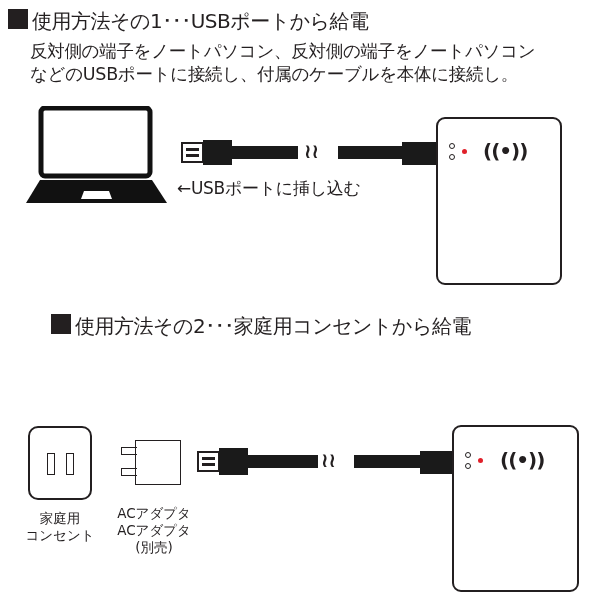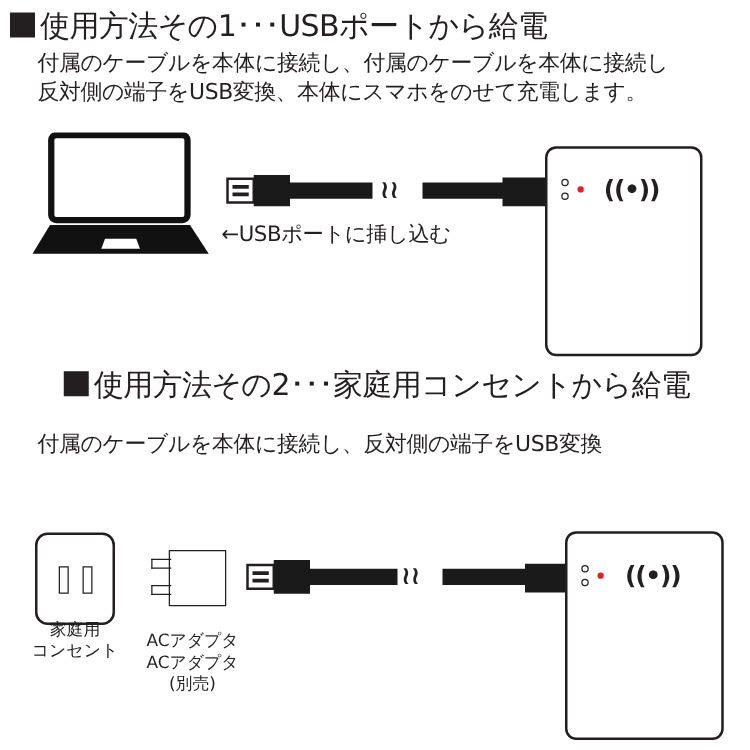--- a/index.html
+++ b/index.html
@@ -1,40 +1,40 @@
 <!DOCTYPE html>
 <html><head>
   <meta charset="utf-8">
   <style>
     html, body { margin:0; padding:0; }
     body { width:600px; height:600px; background:#ffffff; position:relative; overflow:hidden;
            font-family:"DejaVu Sans", sans-serif; color:#231f20; }
     .abs { position:absolute; }
-    .heading { position:absolute; left:8px; font-size:24px; letter-spacing:-0.5px; white-space:nowrap; line-height:30px; }
+    .heading { position:absolute; left:8px; font-size:20px; letter-spacing:-0.5px; white-space:nowrap; line-height:30px; }
     .heading .sq { display:inline-block; width:20px; height:20px; background:#231f20; vertical-align:-1px; margin-right:4px; }
     .desc { position:absolute; left:30px; font-size:17.5px; line-height:23px; white-space:nowrap; letter-spacing:-0.3px; }
     .desc .small { font-size:11px; }
     .caption { position:absolute; font-size:13.5px; line-height:17px; text-align:center; white-space:nowrap; }
     .device { position:absolute; border:2px solid #231f20; border-radius:9px; background:#fff; }
     .hole { position:absolute; width:4px; height:4px; border:1.4px solid #231f20; border-radius:50%; background:#fff; }
     .led { position:absolute; width:5px; height:5px; border-radius:50%; }
     .wifi { position:absolute; font-size:20px; line-height:20px; font-weight:bold; letter-spacing:-1px; white-space:nowrap; }
     .blk { position:absolute; background:#1a1a1a; }
     .plug-tip { position:absolute; border:2px solid #231f20; background:#fff; box-sizing:border-box; }
     .plug-tip i { position:absolute; left:3px; right:3px; height:3px; background:#231f20; }
   </style>
 </head>
 <body>
 
 <div class="heading" style="top:6px;">
   <span class="sq"></span><span>使用方法その1･･･USBポートから給電</span>
 </div>
 <div class="desc" style="top:40px;">
-  <div>付属のケーブルを本体に接続し、付属のケーブルを本体に接続し</div>
-  <div>反対側の端子をUSB変換、本体にスマホをのせて充電します。</div>
+  <div>反対側の端子をノートパソコン、反対側の端子をノートパソコン</div>
+  <div>などのUSBポートに接続し、付属のケーブルを本体に接続し。</div>
 </div>
 
 <div class="abs" style="left:24px;top:106px;width:145px;height:100px;">
   <svg width="145" height="100" viewBox="0 0 145 100">
     <rect x="17" y="2" width="109" height="68" rx="4" fill="#fff" stroke="#111" stroke-width="5"></rect>
     <path d="M16 74 L128 74 L143 97 L2 97 Z" fill="#111"></path>
     <path d="M60 85 L85 85 L88 93 L57 93 Z" fill="#fff"></path>
   </svg>
 </div>
 
@@ -51,32 +51,31 @@
 </div>
 <div class="abs" style="left:177px;top:177px;font-size:17px;line-height:22px;white-space:nowrap;letter-spacing:-0.3px;">←USBポートに挿し込む</div>
 
 <div class="device" style="left:436px;top:117px;width:122px;height:164px;">
   <div class="hole" style="left:11px;top:24px;"></div>
   <div class="hole" style="left:11px;top:35px;"></div>
   <div class="led" style="left:24px;top:30px;background:#e0202a;"></div>
   <div class="wifi" style="left:45px;top:22px;">((•))</div>
 </div>
 
-<div class="heading" style="top:293px;padding-left:43px;">
+<div class="heading" style="top:311px;padding-left:43px;">
   <span class="sq"></span><span>使用方法その2･･･家庭用コンセントから給電</span>
 </div>
 <div class="desc" style="top:345px;">
-  <div>付属のケーブルを本体に接続し、反対側の端子をUSB変換</div>
 </div>
 
 <div class="abs" style="left:28px;top:426px;width:64px;height:74px;border:2px solid #231f20;border-radius:10px;box-sizing:border-box;">
   <div class="abs" style="left:17px;top:25px;width:6px;height:20px;border:1.5px solid #231f20;"></div>
   <div class="abs" style="left:36px;top:25px;width:6px;height:20px;border:1.5px solid #231f20;"></div>
 </div>
-<div class="caption" style="left:24px;top:496px;width:72px;">
+<div class="caption" style="left:24px;top:510px;width:72px;">
   <div>家庭用</div>
   <div>コンセント</div>
 </div>
 
 <div class="abs" style="left:0;top:0;">
   <div class="abs" style="left:121px;top:447px;width:15px;height:6px;border:1.5px solid #231f20;border-right:none;"></div>
   <div class="abs" style="left:121px;top:468px;width:15px;height:6px;border:1.5px solid #231f20;border-right:none;"></div>
   <div class="abs" style="left:135px;top:440px;width:46px;height:45px;border:1.5px solid #231f20;box-sizing:border-box;"></div>
 </div>
 <div class="caption" style="left:112px;top:505px;width:84px;">

